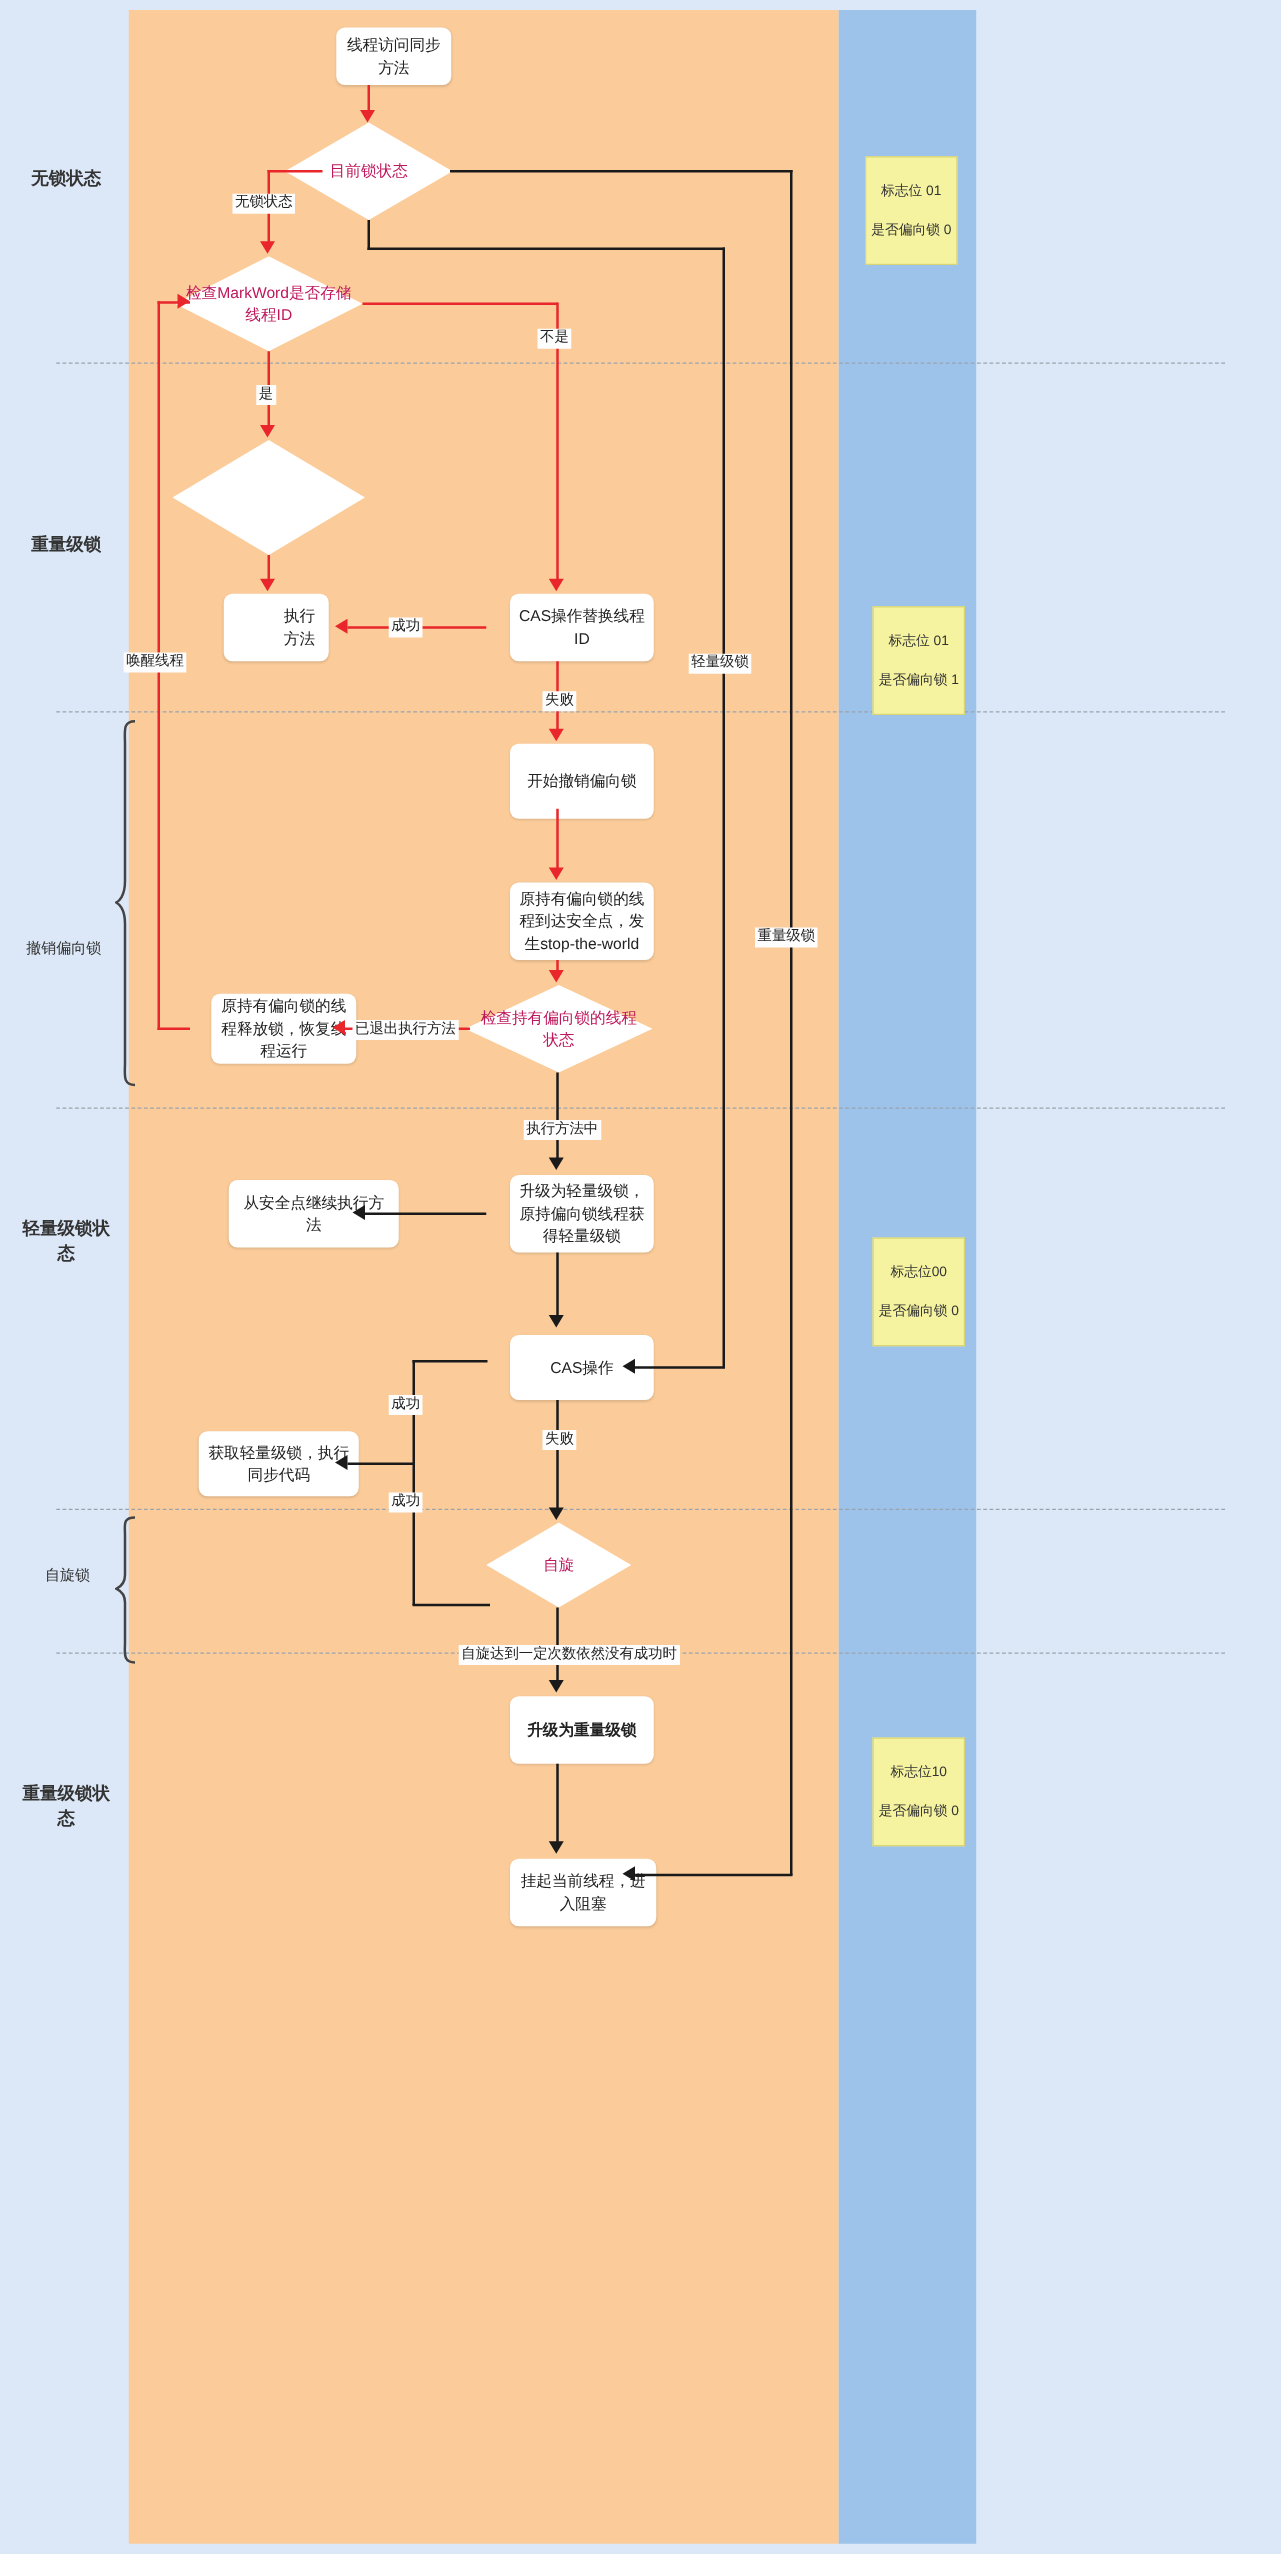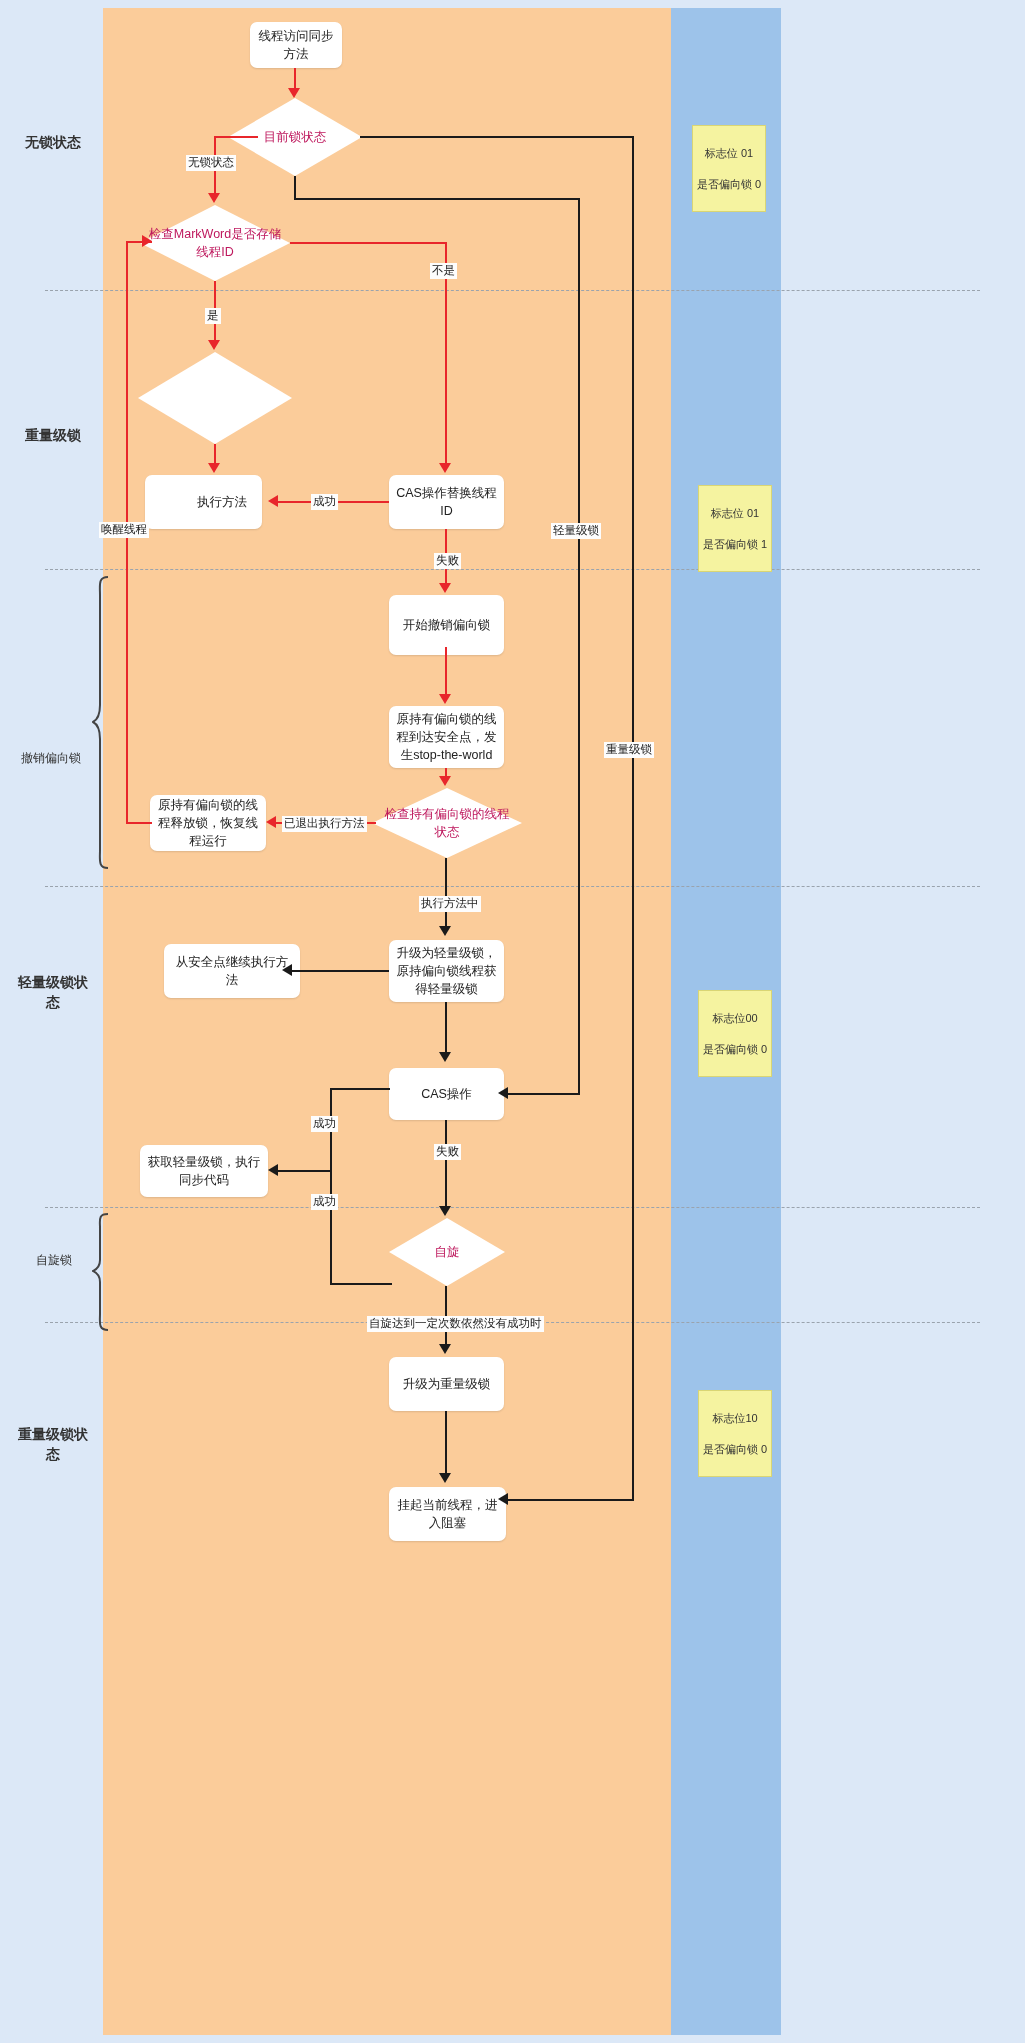--- a/index.html
+++ b/index.html
@@ -14,21 +14,21 @@
   .stage-label{position:absolute;font-weight:bold;font-size:14px;color:#333;text-align:center;line-height:1.45;}
   .sub-label{position:absolute;font-size:12px;color:#333;text-align:center;line-height:1.4;}
 
   
   .sep{position:absolute;left:45px;width:935px;border-top:1px dashed #9aa3ad;height:0;}
 
   
   .node{position:absolute;background:#ffffff;border-radius:7px;
         box-shadow:0 1px 2px rgba(0,0,0,.12);
         display:flex;align-items:center;justify-content:center;text-align:center;
-        font-size:12.5px;color:#222;line-height:1.45;padding:4px 6px;box-sizing:border-box;}
+        font-size:12.5px;color:#222;line-height:1.45;padding:4px 6px;box-sizing:border-box;margin-left:19px;}
   .diamond{position:absolute;display:flex;align-items:center;justify-content:center;text-align:center;
            font-size:12.5px;color:#be185d;line-height:1.45;box-sizing:border-box;}
   .diamond .dshape{position:absolute;left:0;top:0;width:100%;height:100%;}
   .diamond .dtext{position:relative;z-index:2;padding:0 8px;}
 
   
   .edge{position:absolute;background:#000;}
   .edge.red{background:#e8262b;}
   .h{height:2px;}
   .v{width:2px;}
@@ -97,21 +97,21 @@
     </svg>
     <span class="dtext">检查MarkWord是否存储线程ID</span>
   </div>
 
   <div class="diamond" style="left:138px;top:352px;width:154px;height:92px;">
     <svg class="dshape" viewBox="0 0 154 92" preserveAspectRatio="none">
       <polygon points="77,0 154,46 77,92 0,46" fill="#ffffff"></polygon>
     </svg>
   </div>
 
-  <div class="node" style="left:145px;top:475px;width:117px;height:54px;padding-left:43px;">
+  <div class="node" style="left:160px;top:475px;width:84px;height:54px;padding-left:43px;">
     <span>执行方法</span>
   </div>
 
   <div class="node" style="left:389px;top:475px;width:115px;height:54px;">
     <span>CAS操作替换线程ID</span>
   </div>
 
   <div class="node" style="left:389px;top:595px;width:115px;height:60px;">
     <span>开始撤销偏向锁</span>
   </div>
@@ -147,21 +147,21 @@
     <span>获取轻量级锁，执行同步代码</span>
   </div>
 
   <div class="diamond" style="left:389px;top:1218px;width:116px;height:68px;">
     <svg class="dshape" viewBox="0 0 116 68" preserveAspectRatio="none">
       <polygon points="58,0 116,34 58,68 0,34" fill="#ffffff"></polygon>
     </svg>
     <span class="dtext">自旋</span>
   </div>
 
-  <div class="node" style="left:389px;top:1357px;width:115px;height:54px;">
+  <div class="node" style="left:389px;top:1357px;width:115px;height:54px;font-weight:bold;">
     <span>升级为重量级锁</span>
   </div>
 
   <div class="node" style="left:389px;top:1487px;width:117px;height:54px;">
     <span>挂起当前线程，进入阻塞</span>
   </div>
 
   <div class="edge red v" style="left:294px;top:68px;height:22px;"></div>
   <div class="arrow down red" style="left:288px;top:88px;"></div>
 

